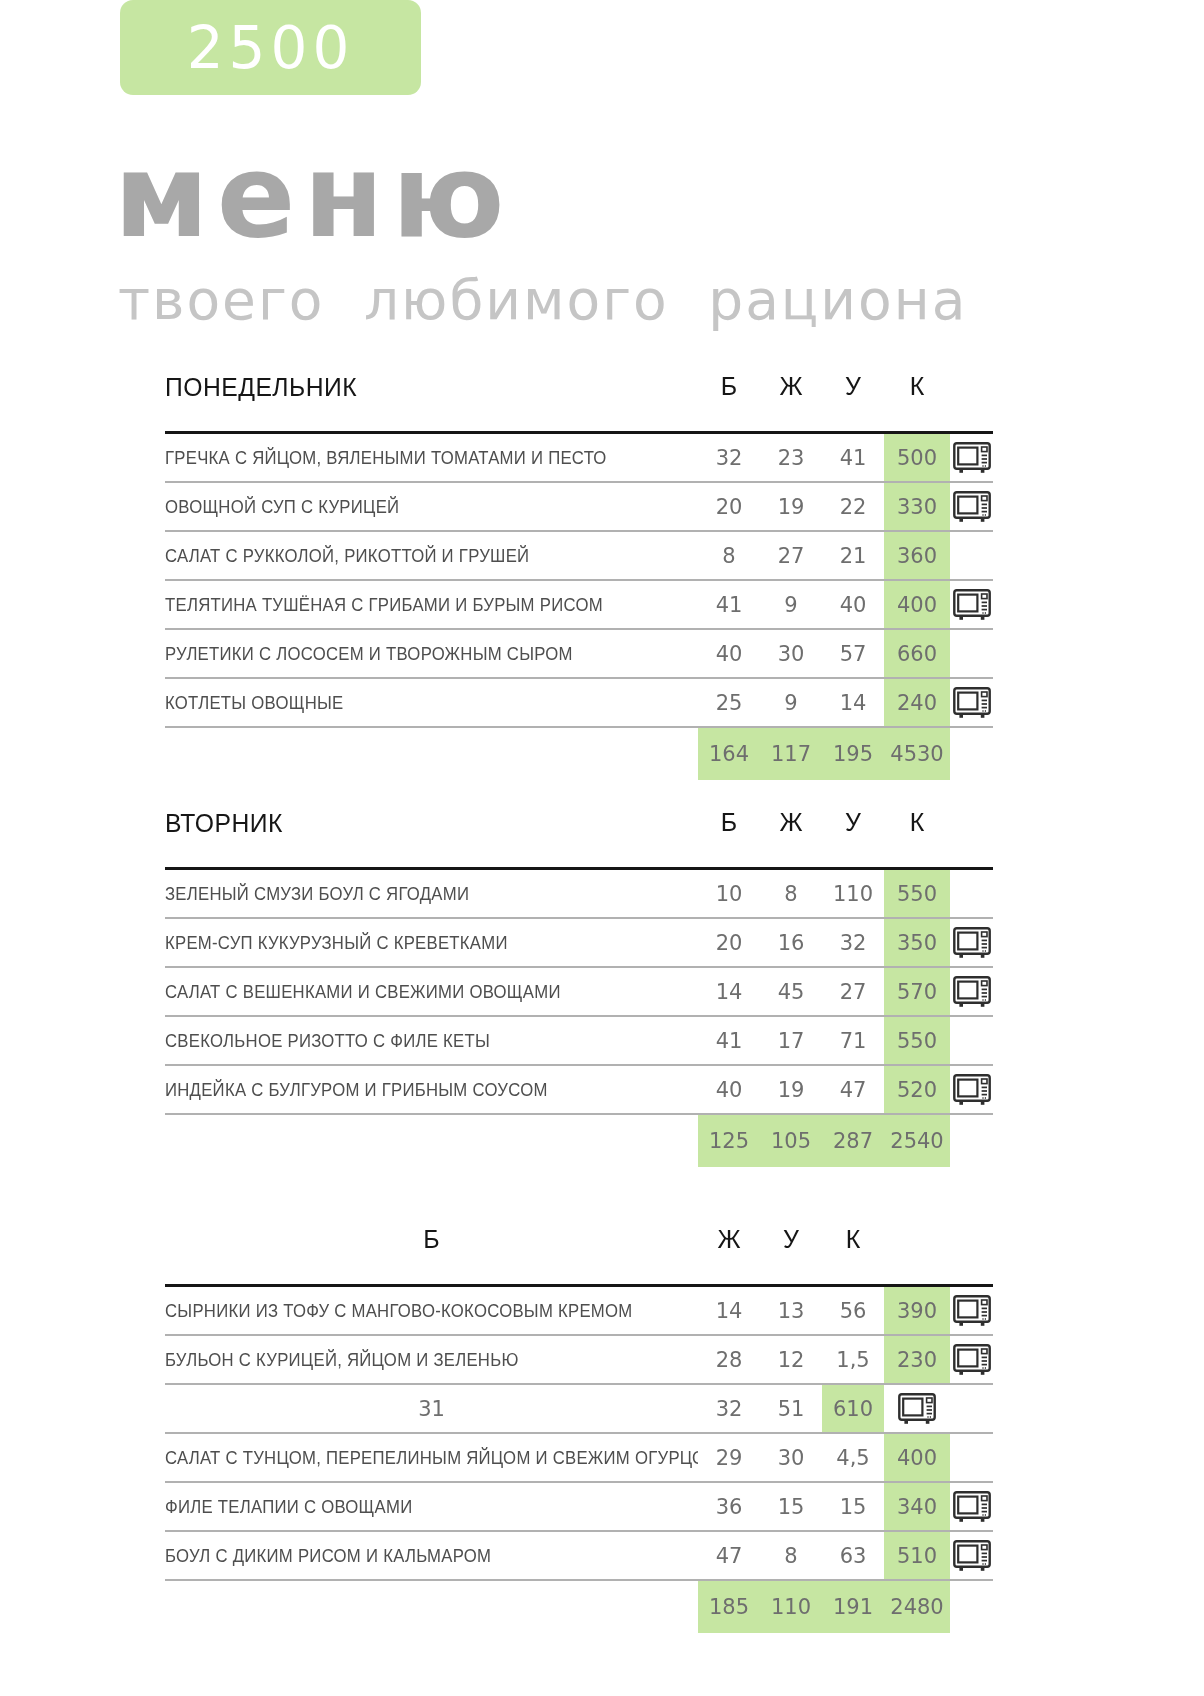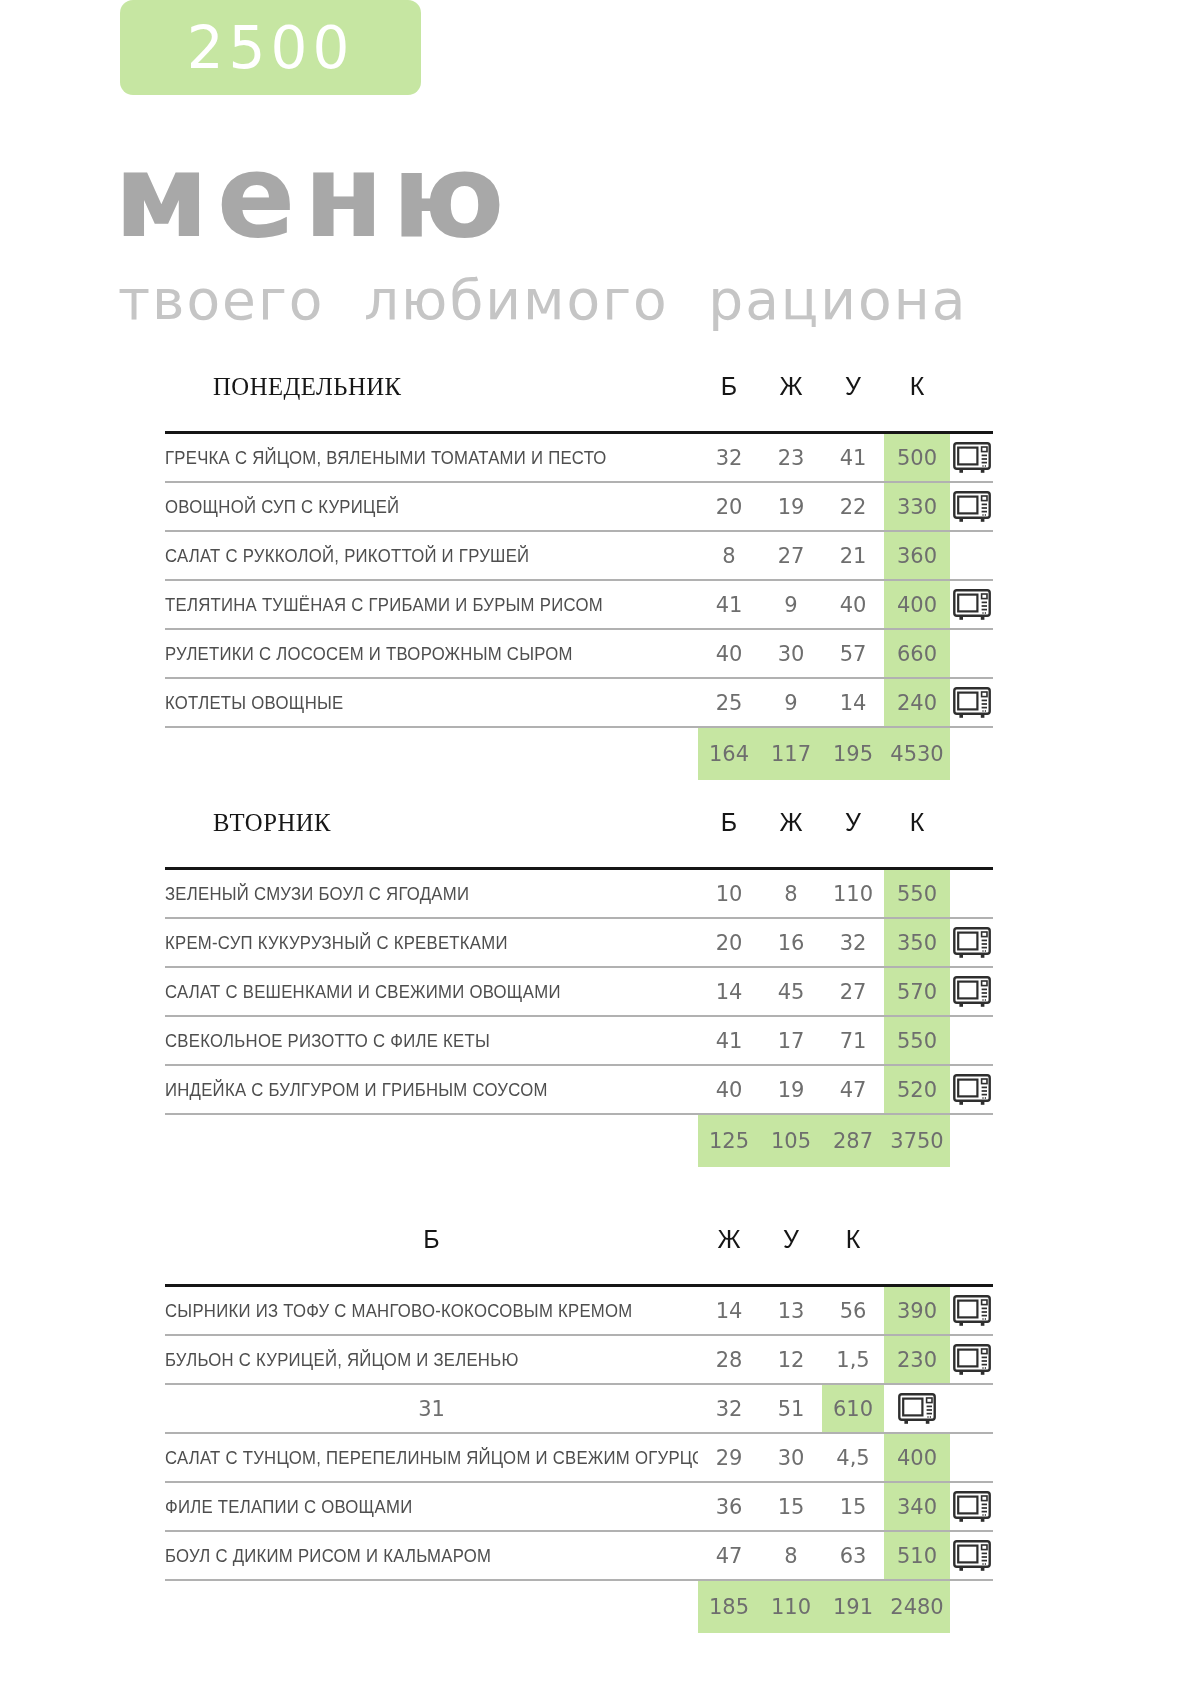--- a/index.html
+++ b/index.html
@@ -39,22 +39,22 @@
   .days{position:absolute;left:165px;top:358px;width:828px;}
   .grid{display:grid;grid-template-columns:533px 62px 62px 62px 66px 43px;}
   .day{width:828px;}
   .day:nth-of-type(2){margin-top:14px;}
   .day:nth-of-type(3){margin-top:44px;}
   .day-header{
     height:76px;padding-top:14px;align-items:start;
     border-bottom:3px solid var(--dark);
   }
   .day-name{
-    font-family:Liberation Serif, serif;font-size:26px;color:var(--dark);
-    letter-spacing:0.5px;white-space:nowrap;margin-left:48px;
+    font-family:Liberation Sans, sans-serif;font-size:26px;color:var(--dark);
+    letter-spacing:0.5px;white-space:nowrap;
   }
   .day-name > span{display:inline-block;transform:scaleX(0.95);transform-origin:0 50%;}
   .col-letter{
     font-family:"Liberation Sans",sans-serif;font-size:25px;color:var(--dark);
     text-align:center;
   }
   .row{
     height:49px;border-bottom:2px solid var(--line);align-items:center;
   }
   .cell{height:100%;display:flex;align-items:center;}
@@ -326,21 +326,21 @@
     <rect x="27.8" y="27" width="3.6" height="3.8" fill="#2e2e2e"></rect>
   </svg>
 </div>
   </div>
 </div>
     <div class="row totals grid">
       <div class="cell dish"></div>
       <div class="cell num green">125</div>
       <div class="cell num green">105</div>
       <div class="cell num green">287</div>
-      <div class="cell num green">3750</div>
+      <div class="cell num green">2540</div>
       <div class="cell icon-cell"></div>
     </div>
   </section>
 
   <section class="day">
     <div class="day-header grid">
       <div class="col-letter">Б</div>
       <div class="col-letter">Ж</div>
       <div class="col-letter">У</div>
       <div class="col-letter">К</div>

